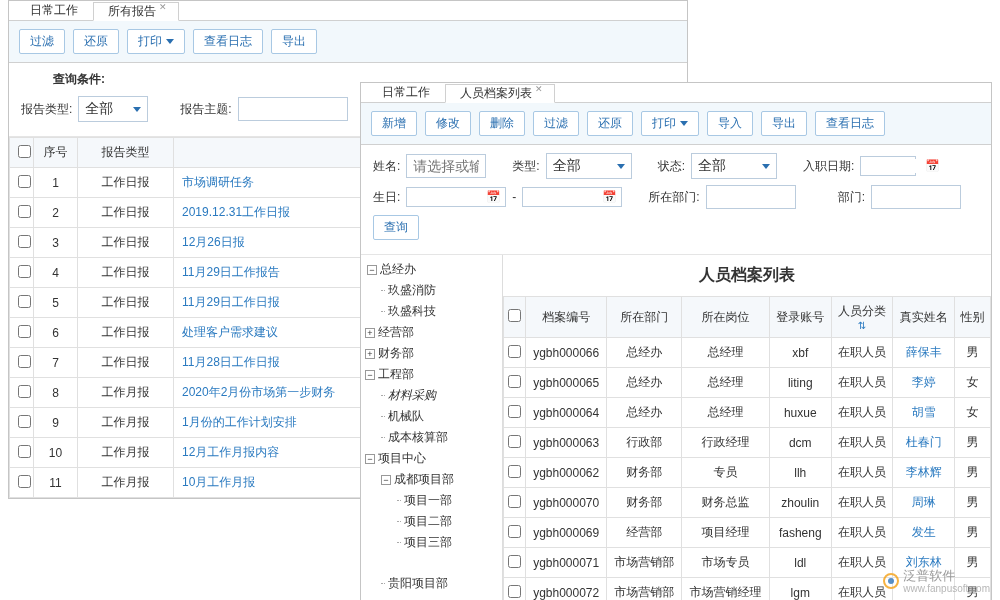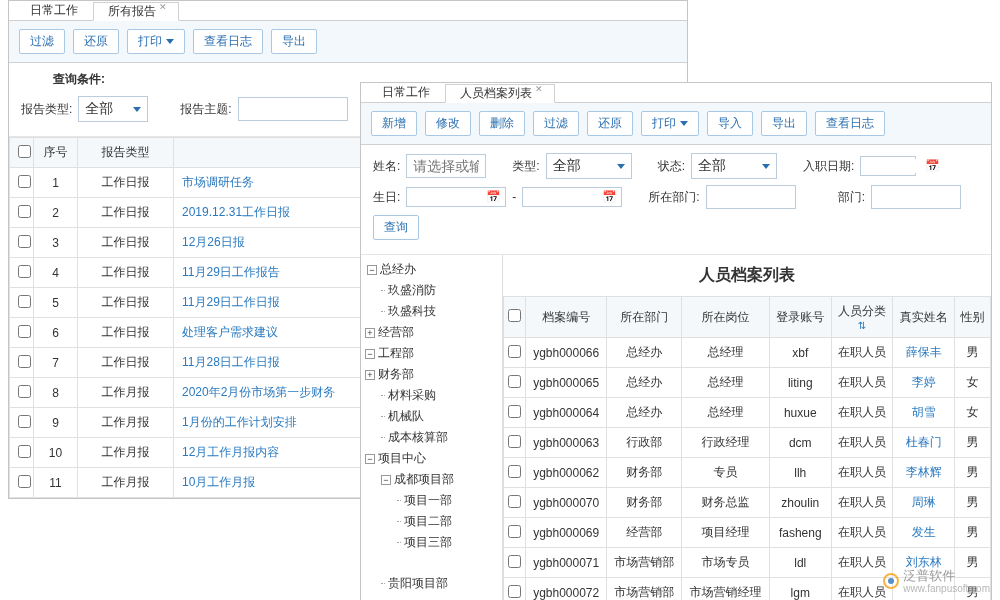--- a/index.html
+++ b/index.html
@@ -227,23 +227,23 @@
       <button class="btn">查询</button>
     </div>
   </div>
   <div class="layout-b">
     <div class="tree">
       <ul id="tree-root">
           <li><span class="toggle">−</span><span>总经办</span></li>
           <li class="lvl1" style="padding-left: 18px;"><span class="dash"></span><span>玖盛消防</span></li>
           <li class="lvl1" style="padding-left: 18px;"><span class="dash"></span><span>玖盛科技</span></li>
           <li class="lvl0" style="padding-left: 2px;"><span class="toggle">+</span><span>经营部</span></li>
+          <li class="lvl0" style="padding-left: 2px;"><span class="toggle">+</span><span>财务部</span></li>
           <li class="lvl0" style="padding-left: 2px;"><span class="toggle">−</span><span>工程部</span></li>
-          <li class="lvl0" style="padding-left: 2px;"><span class="toggle">+</span><span>财务部</span></li>
-          <li class="lvl1" style="padding-left: 18px;"><span class="dash"></span><span>材料采购</span></li>
+          <li class="lvl1" style="padding-left: 18px; font-style: italic;"><span class="dash"></span><span>材料采购</span></li>
           <li class="lvl1" style="padding-left: 18px;"><span class="dash"></span><span>机械队</span></li>
           <li class="lvl1" style="padding-left: 18px;"><span class="dash"></span><span>成本核算部</span></li>
           <li class="lvl0" style="padding-left: 2px;"><span class="toggle">−</span><span>项目中心</span></li>
           <li class="lvl1" style="padding-left: 18px;"><span class="toggle">−</span><span>成都项目部</span></li>
           <li class="lvl2" style="padding-left: 34px;"><span class="dash"></span><span>项目一部</span></li>
           <li class="lvl2" style="padding-left: 34px;"><span class="dash"></span><span>项目二部</span></li>
           <li class="lvl2" style="padding-left: 34px;"><span class="dash"></span><span>项目三部</span></li>
           <li class="lvl1" style="padding-left: 18px; margin-top: 20px;"><span class="dash"></span><span>贵阳项目部</span></li>
         </ul>
     </div>

